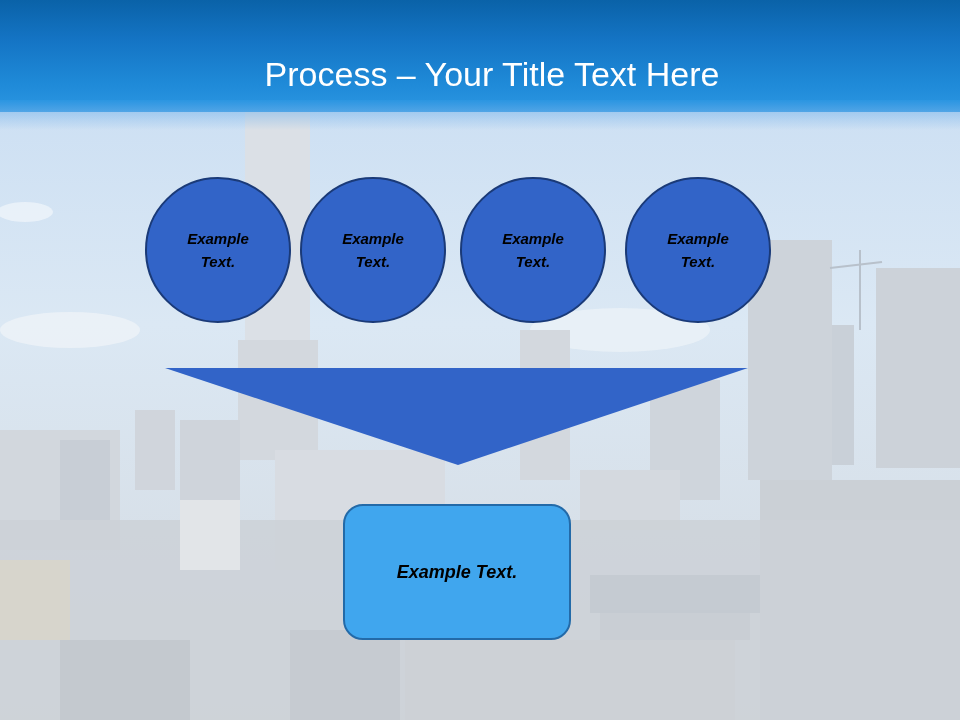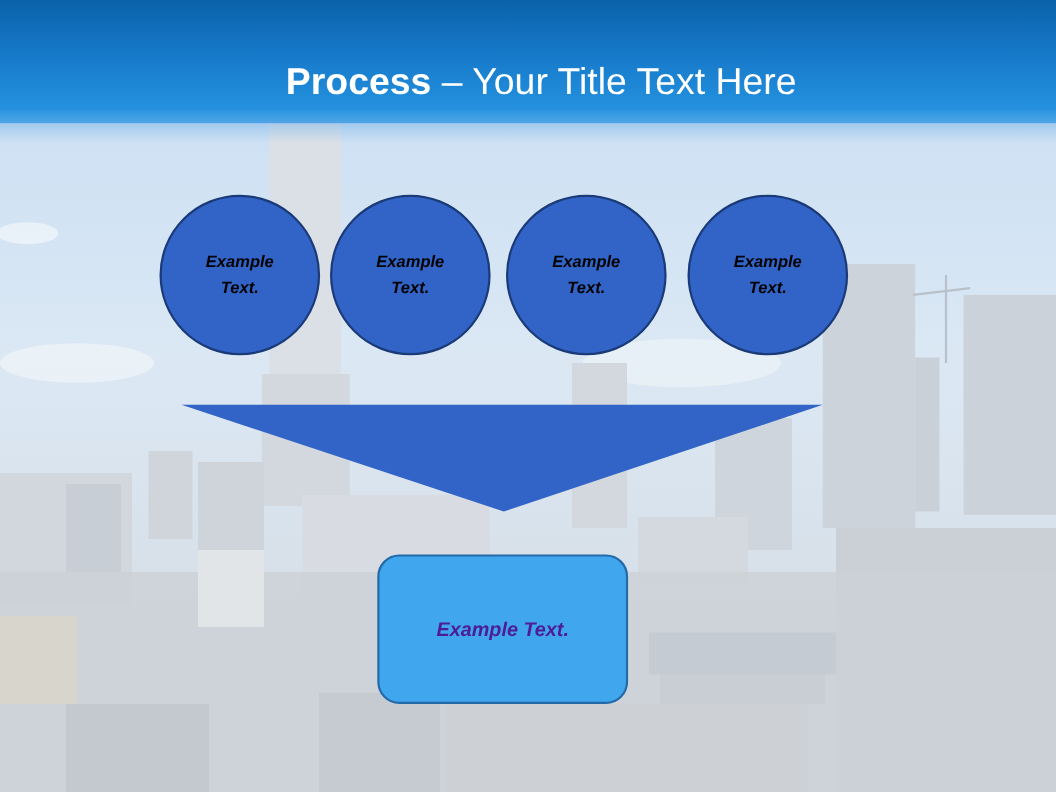--- a/index.html
+++ b/index.html
@@ -38,21 +38,21 @@
     .title {
       position: absolute;
       left: 0; top: 52px;
       width: 984px;
       text-align: center;
       color: #ffffff;
       font-size: 34px;
       line-height: 44px;
       white-space: nowrap;
     }
-    .title .bold { font-weight: bold; }
+    .title .bold { font-weight: normal; }
     .title .light { font-weight: normal; }
 
     .circle {
       position: absolute;
       width: 146px;
       height: 146px;
       border-radius: 50%;
       background: #3264c8;
       border: 2px solid #1a3a78;
       box-sizing: border-box;
@@ -81,21 +81,21 @@
       top: 504px;
       width: 228px;
       height: 136px;
       box-sizing: border-box;
       background: #40a6ee;
       border: 2px solid #236aa8;
       border-radius: 20px;
       display: flex;
       align-items: center;
       justify-content: center;
-      color: #4c1d95;
+      color: #000000;
       font-style: italic;
       font-weight: bold;
       font-size: 18px;
     }
   </style>
 </head>
 <body>
 
 <div class="slide">
 

